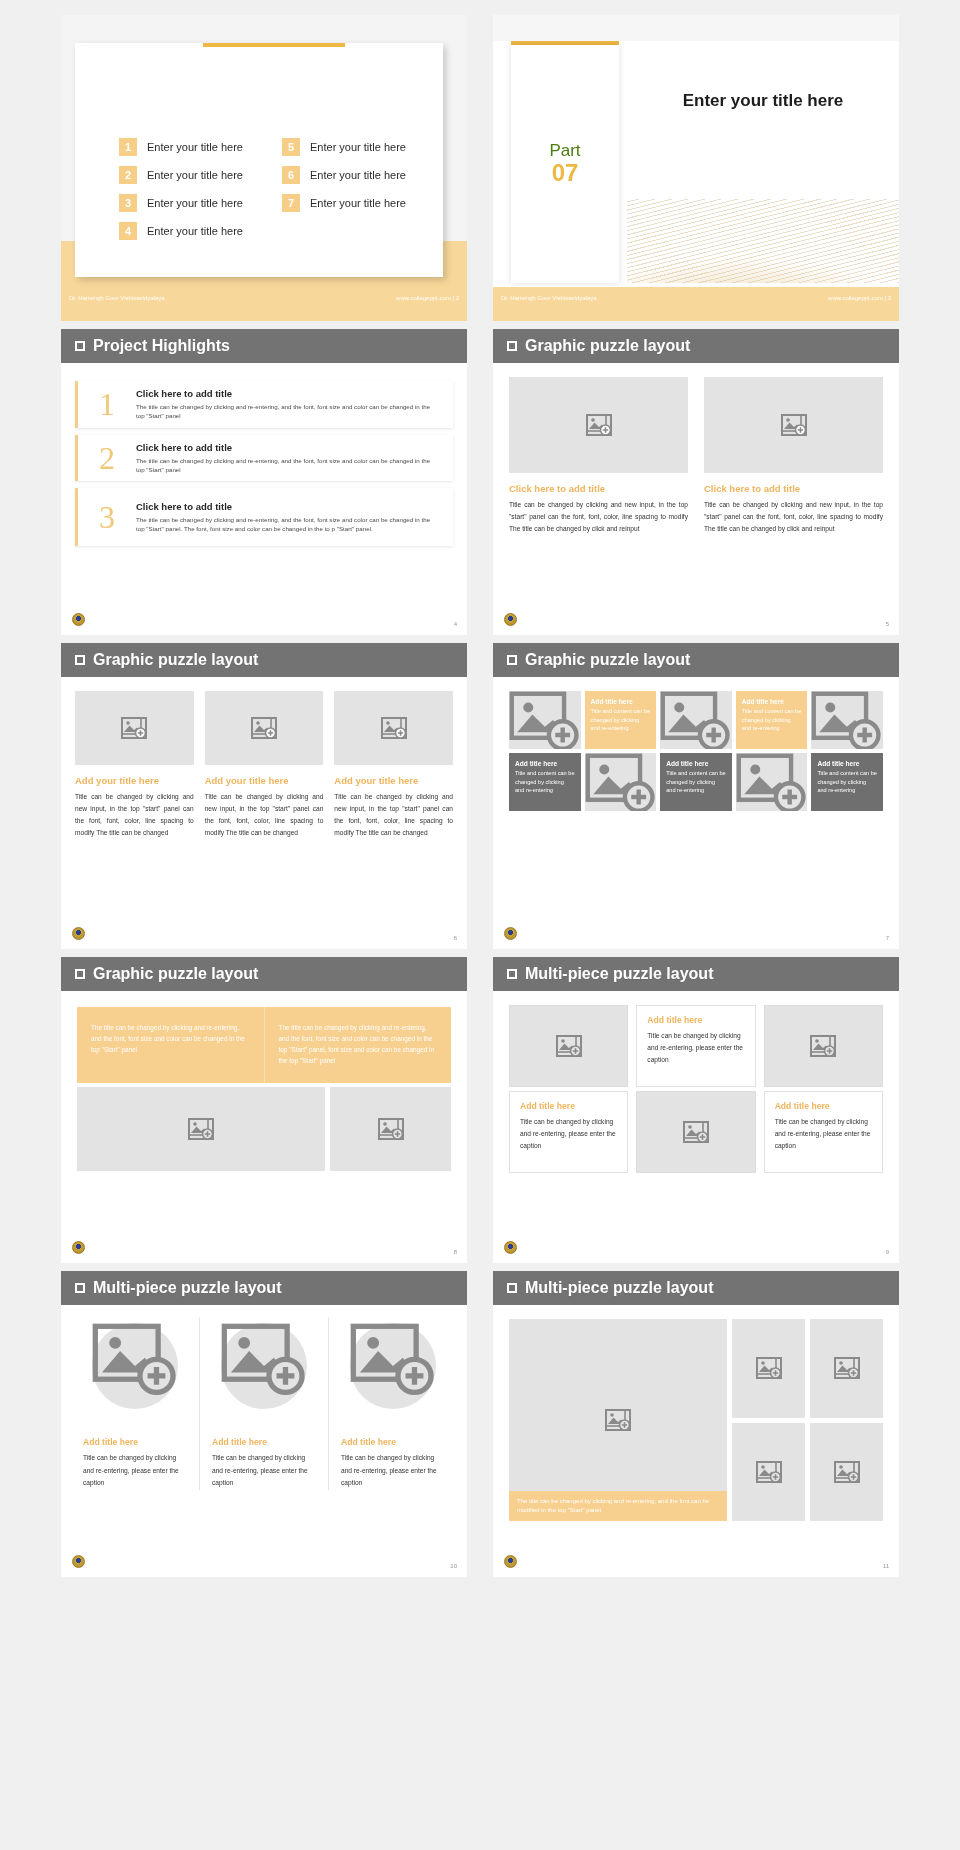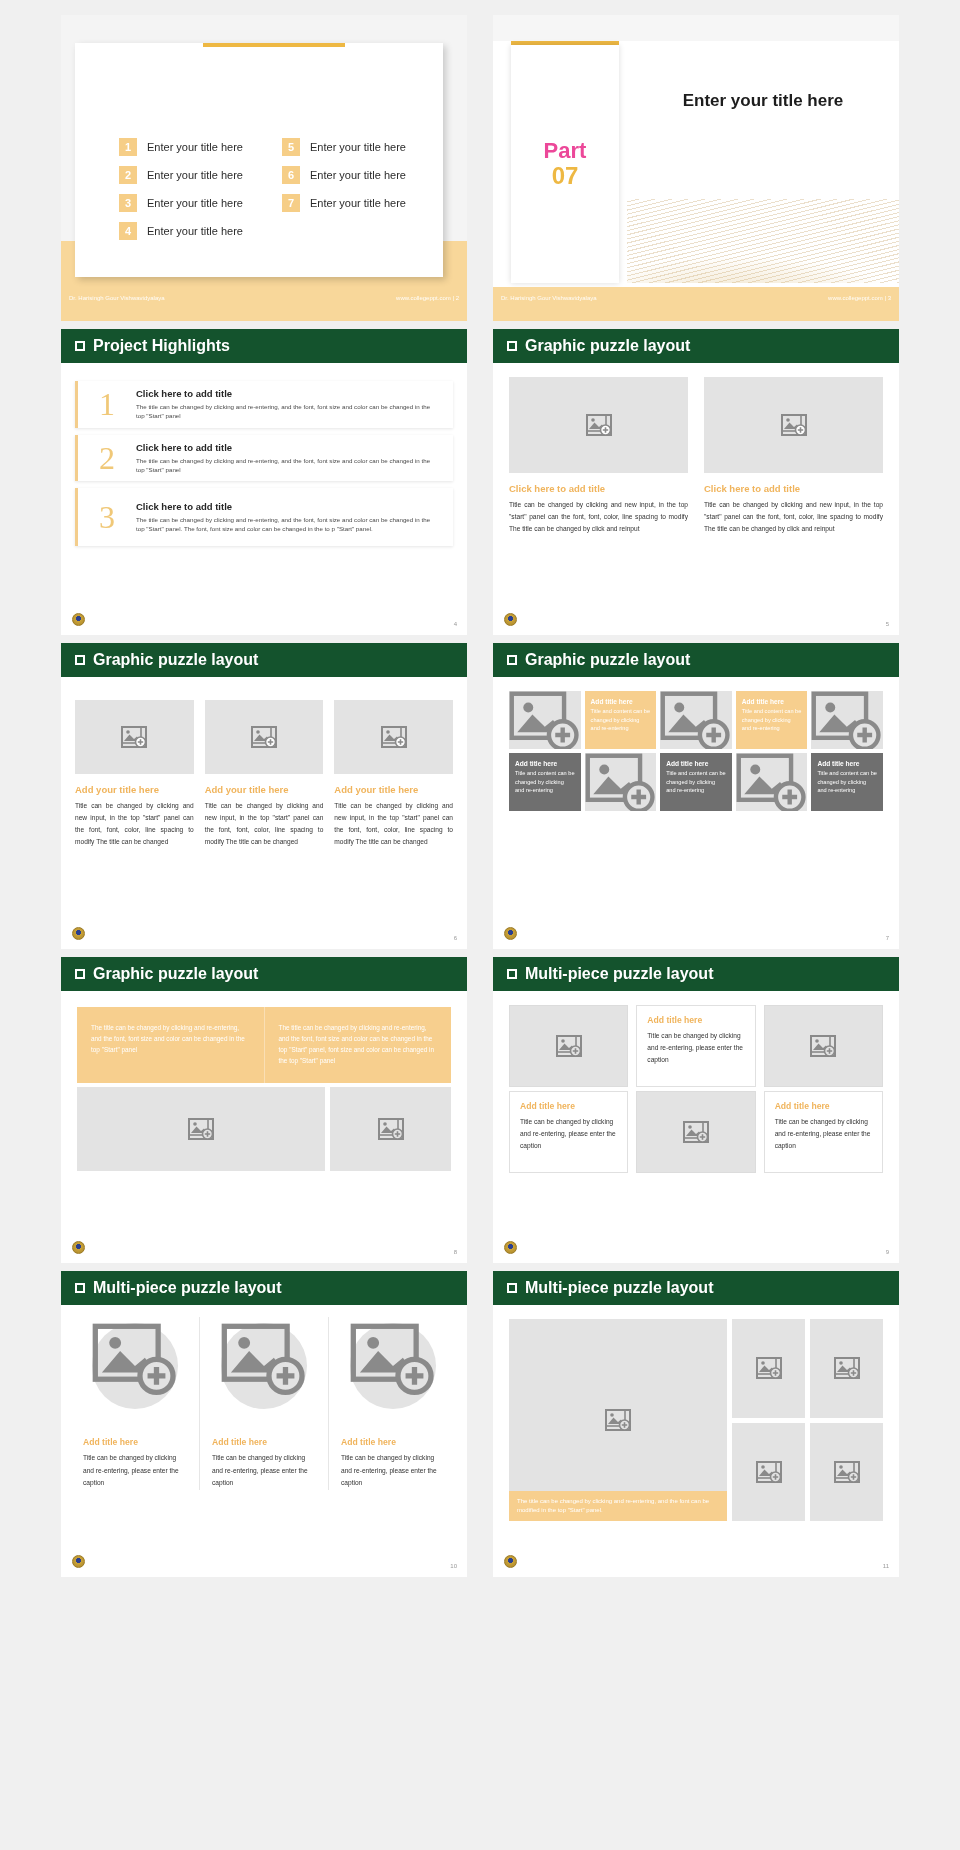--- a/index.html
+++ b/index.html
@@ -73,40 +73,40 @@
     position:absolute; left:0; top:26px; right:0; bottom:34px; background:#fff;
   }
   .s-part .accent {
     position:absolute; left:18px; top:26px; width:108px; height:4px; background:#eeb843;
   }
   .s-part .leftbox {
     position:absolute; left:18px; top:30px; width:108px; bottom:38px;
     background:#fff; box-shadow:0 0 6px rgba(0,0,0,.14);
     display:flex; flex-direction:column; align-items:center; justify-content:center;
   }
-  .s-part .pword { font-size:22px; font-weight:bold; color:#ec4899; }
+  .s-part .pword { font-size:17px; font-weight:normal; color:#4d7c0f; }
   .s-part .pnum  { font-size:24px; font-weight:bold; color:#eeb843; margin-top:-2px; }
   .s-part .rightbox {
     position:absolute; left:134px; right:0; top:30px; bottom:38px;
     background:#fff; overflow:hidden;
   }
   .s-part .rtitle {
     position:absolute; top:46px; left:0; right:0; text-align:center;
     font-size:17px; font-weight:bold; color:#1d1d1d;
   }
   .s-part .swoosh {
     position:absolute; left:0; right:0; bottom:0; height:84px;
     background:
       radial-gradient(ellipse 260px 70px at 40% 120%, rgba(215,180,110,.38) 0%, rgba(215,180,110,0) 62%),
       repeating-linear-gradient(-14deg, rgba(190,150,85,.30) 0px, rgba(190,150,85,.30) 1px, transparent 1px, transparent 4px);
   }
 
   
   .hdr {
-    height:34px; background:#14532d; display:flex; align-items:center;
+    height:34px; background:#737373; display:flex; align-items:center;
     padding-left:14px; gap:8px;
   }
   .hdr .box {
     width:10px; height:10px; border:2px solid #fff; flex:0 0 auto;
   }
   .hdr .ht {
     color:#fff; font-size:16px; font-weight:bold;
     text-shadow: 0 1px 1px rgba(0,0,0,.06);
   }
   .body { position:absolute; top:34px; left:0; right:0; bottom:0; }
@@ -156,21 +156,21 @@
 
   
   .two { display:flex; gap:16px; padding:14px 16px 0 16px; }
   .two .cell { flex:1; }
   .two .cell .ph { height:96px; }
   .capt-t { color:#f0b45c; font-size:9.5px; font-weight:bold; margin:10px 0 5px; }
   .capt-d { font-size:6.6px; color:#333; line-height:1.8; text-align:justify; }
 
   
   .three { display:flex; gap:11px; padding:14px 14px 0 14px; }
-  .three .cell { flex:1;margin-top:9px; }
+  .three .cell { flex:1; }
   .three .cell .ph { height:74px; }
 
   
   .pz { padding:14px 16px 0 16px; }
   .pz .grid5 {
     display:grid; grid-template-columns: repeat(5, 1fr);
     grid-template-rows: 58px 58px; gap:4px;
   }
   .pzcell { position:relative; overflow:hidden; }
   .pzcell.gray  { background:#e3e3e3; }

